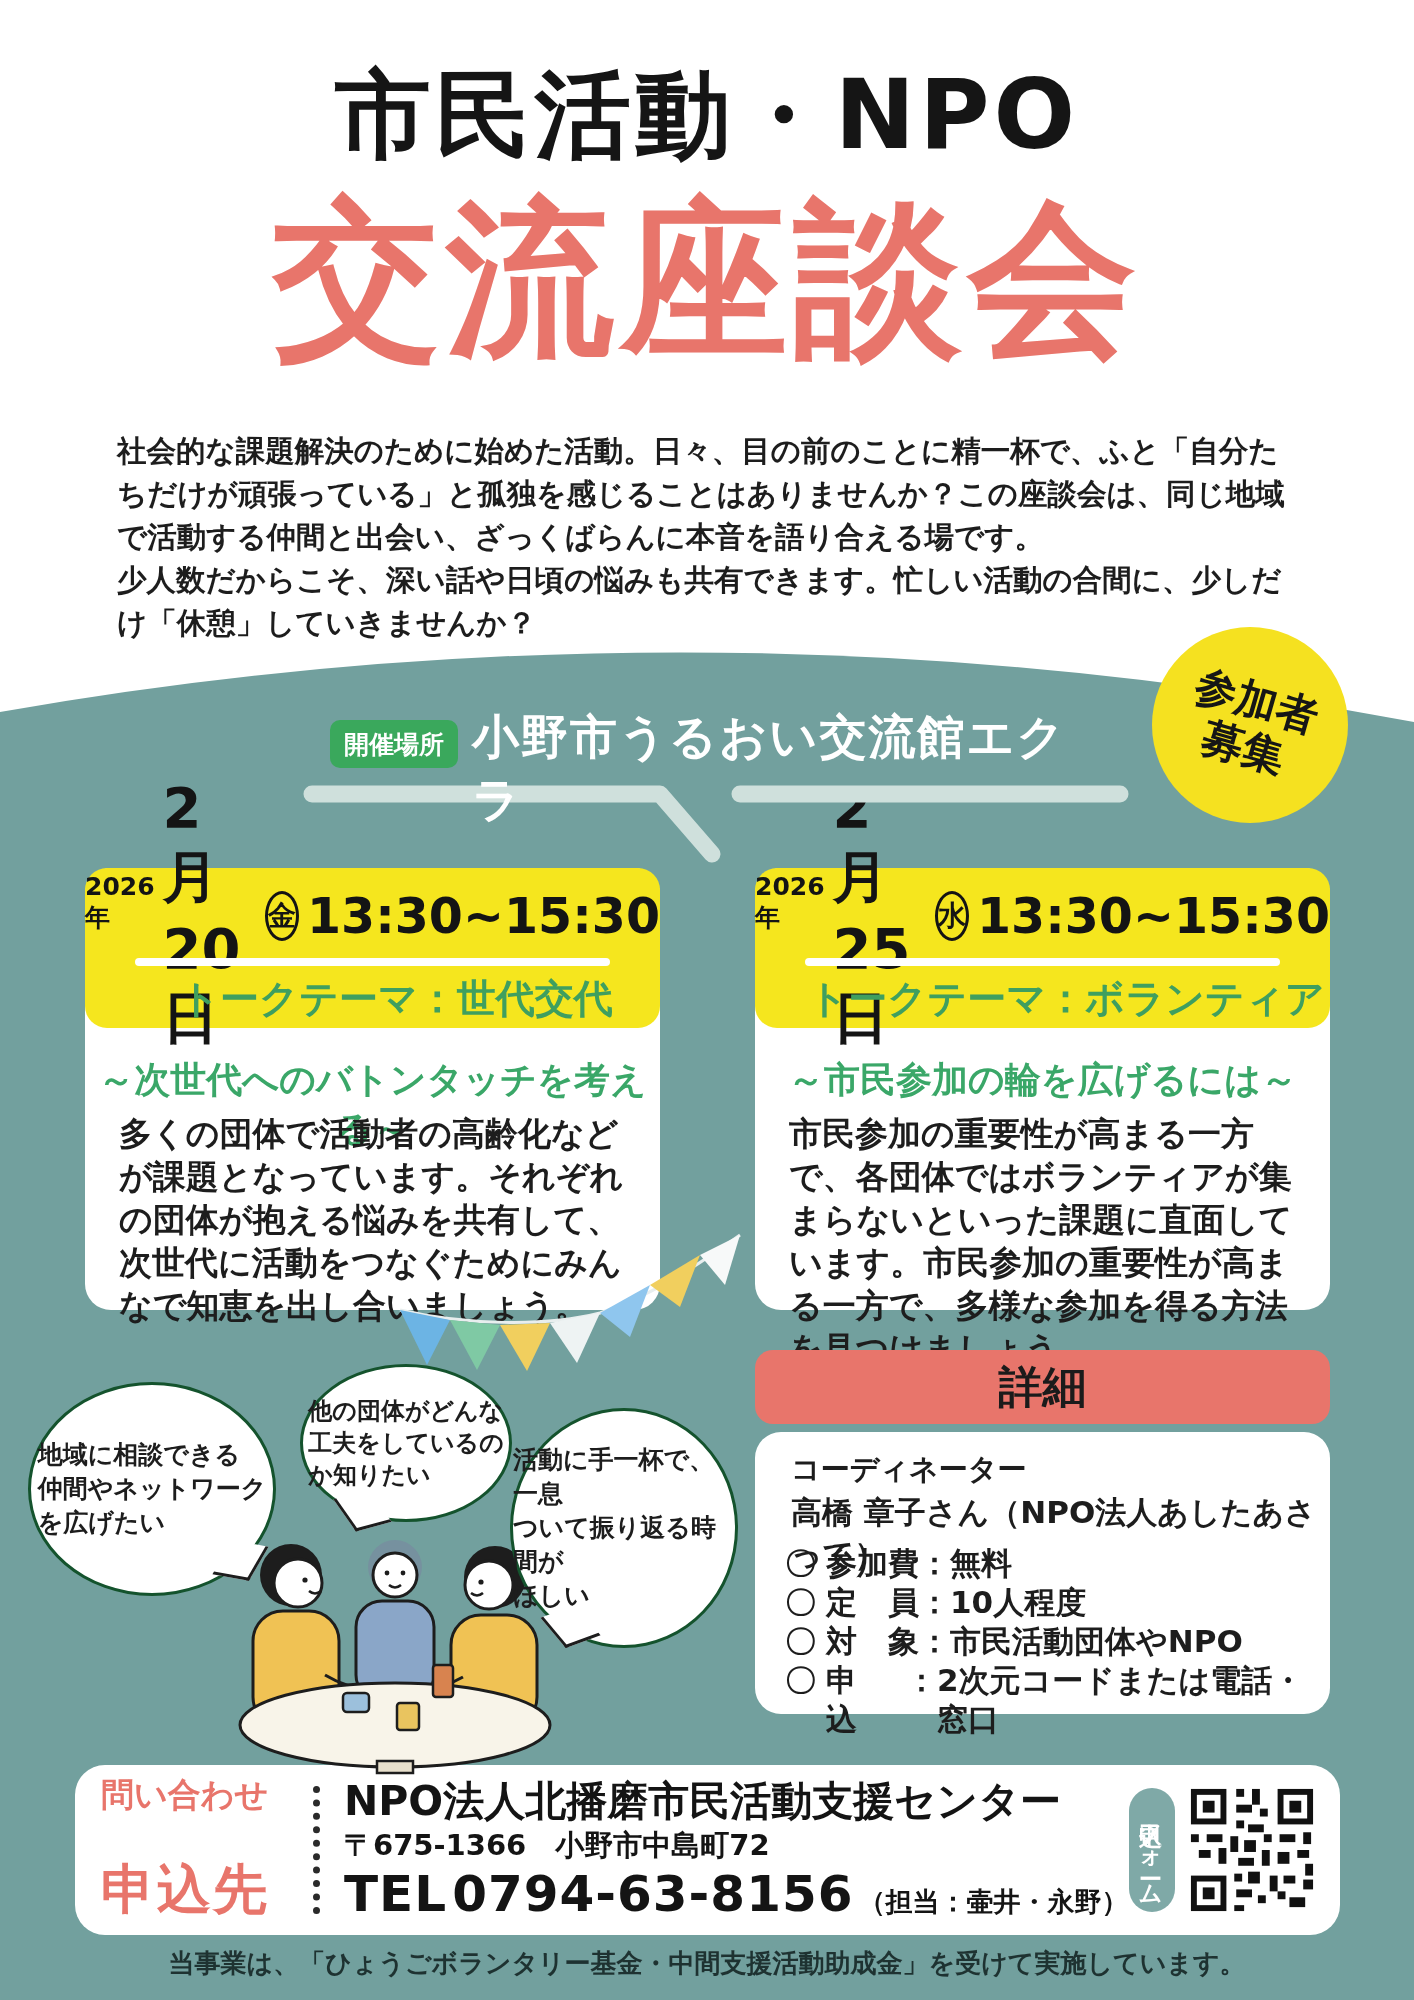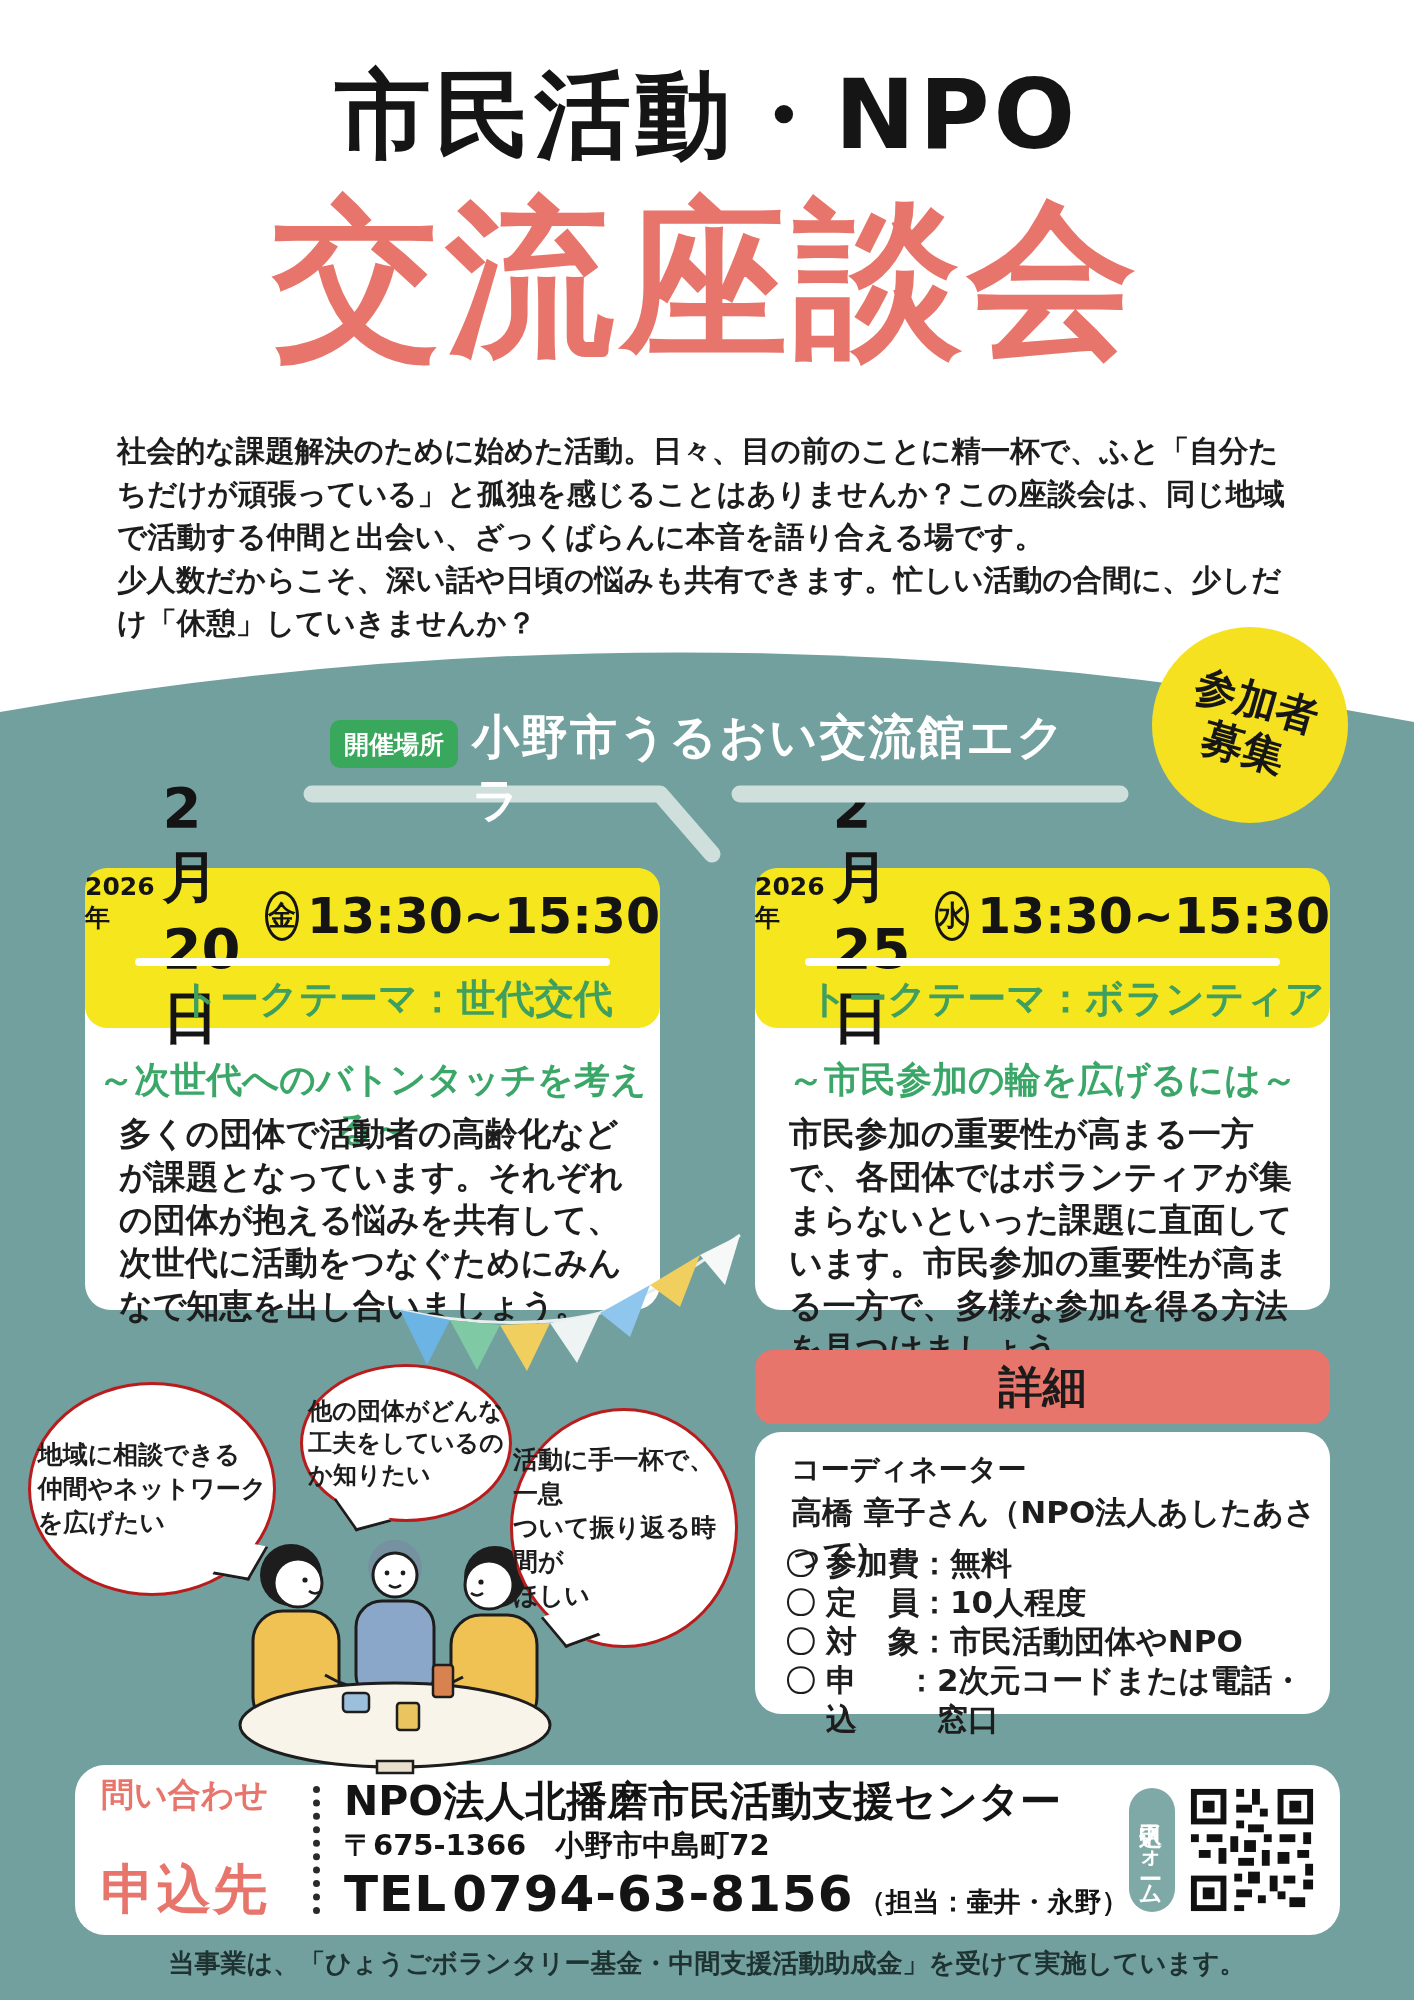--- a/index.html
+++ b/index.html
@@ -49,21 +49,21 @@
     font-size:39px;font-weight:700;color:#3f9f5f;padding-left:24px;}
   .sess-subtitle{position:absolute;top:188px;left:0;width:100%;text-align:center;
     font-size:36px;font-weight:700;color:#3aa768;}
   .sess-desc{position:absolute;top:244px;left:34px;width:507px;font-size:33px;line-height:43px;
     font-weight:700;color:#1d1d1d;}
 
   
   .bunting{position:absolute;left:385px;top:1225px;width:370px;height:150px;z-index:7;}
 
   
-  .bubble{position:absolute;background:#ffffff;border:3px solid #b91c1c;border-radius:50%;
+  .bubble{position:absolute;background:#ffffff;border:3px solid #14532d;border-radius:50%;
     display:flex;align-items:center;justify-content:center;z-index:5;text-align:left;}
   .bubble-text{font-size:25px;line-height:34px;font-weight:700;color:#1d1d1d;white-space:pre-line;}
   .bubble1{left:28px;top:1382px;width:242px;height:208px;}
   .bubble2{left:300px;top:1364px;width:206px;height:152px;}
   .bubble2 .bubble-text{font-size:24px;line-height:32px;}
   .bubble3{left:510px;top:1408px;width:222px;height:234px;}
   .tail{position:absolute;width:34px;height:34px;background:#ffffff;z-index:5;}
   .tail1{left:222px;top:1542px;border-right:3px solid #1d1d1d;border-bottom:3px solid #1d1d1d;
     transform:rotate(10deg) skew(-20deg);}
   .tail2{left:344px;top:1492px;border-left:3px solid #1d1d1d;border-bottom:3px solid #1d1d1d;

